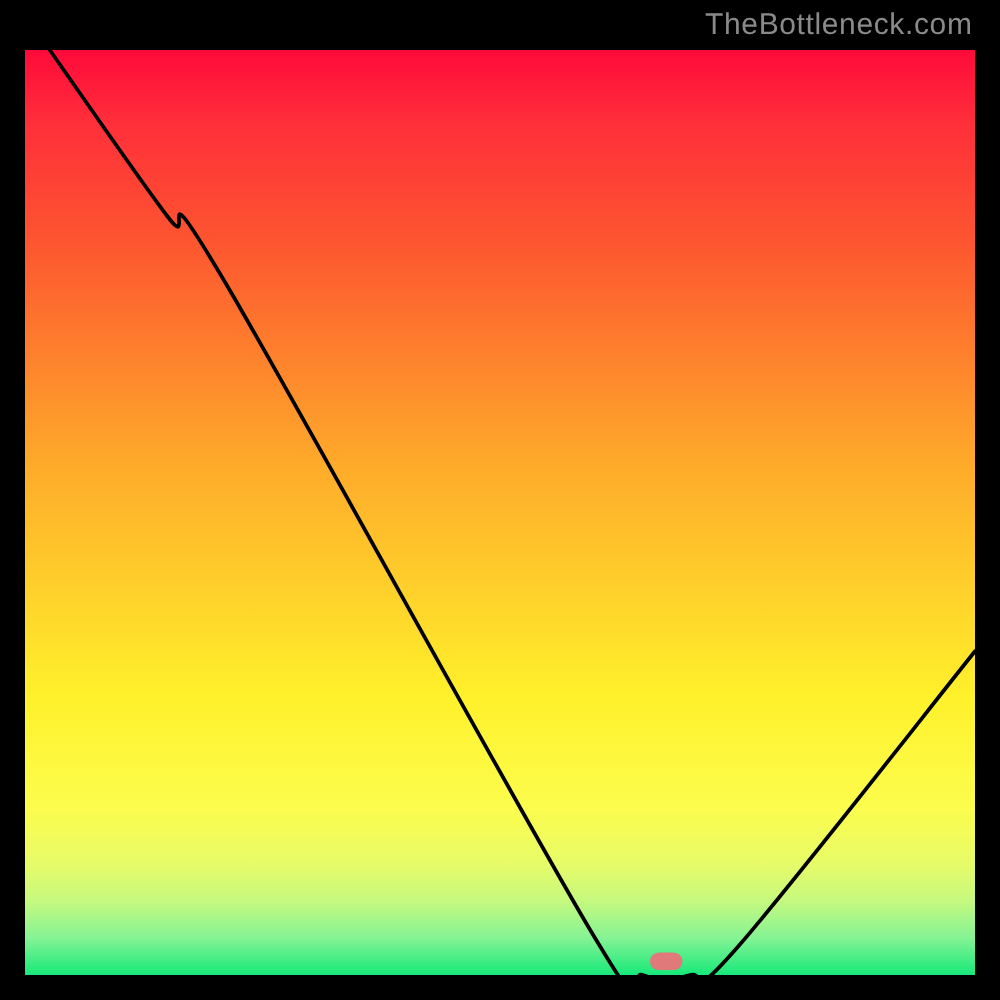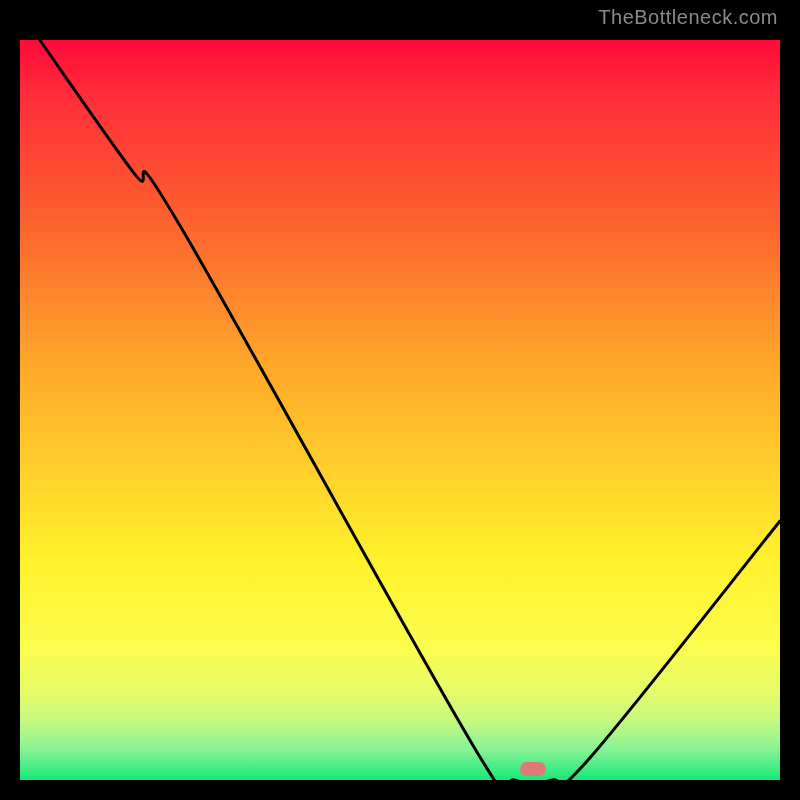--- a/index.html
+++ b/index.html
@@ -47,21 +47,21 @@
   .frame-bottom { left: 0;    bottom: 0; width: 800px; height: 20px; }
   
   .frame-top    { left: 0;    top: 0;    width: 800px; height: 40px; }
 
   .watermark {
     position: absolute;
     top: 6px;
     right: 22px;
     color: #8a8a8a;
     font-family: Arial, Helvetica, sans-serif;
-    font-size: 20px;
+    font-size: 24px;
     letter-spacing: 0.5px;
     font-weight: 500;
   }
 
   svg.curve {
     position: absolute;
     left: 20px;
     top: 40px;
     width: 760px;
     height: 740px;

